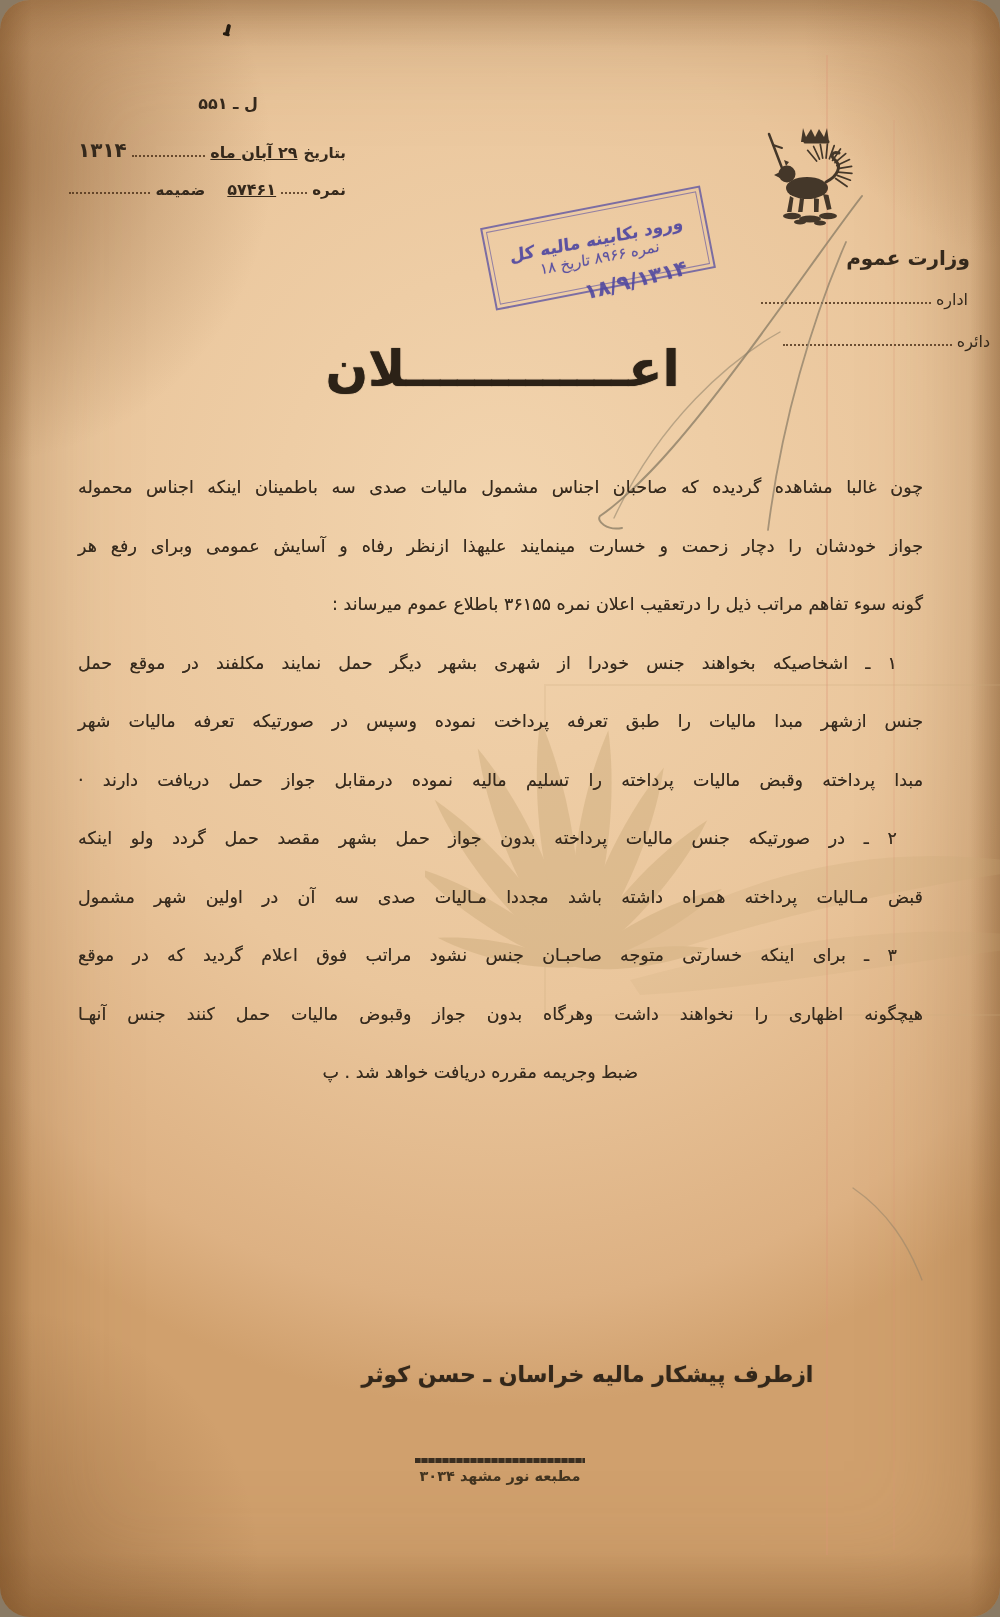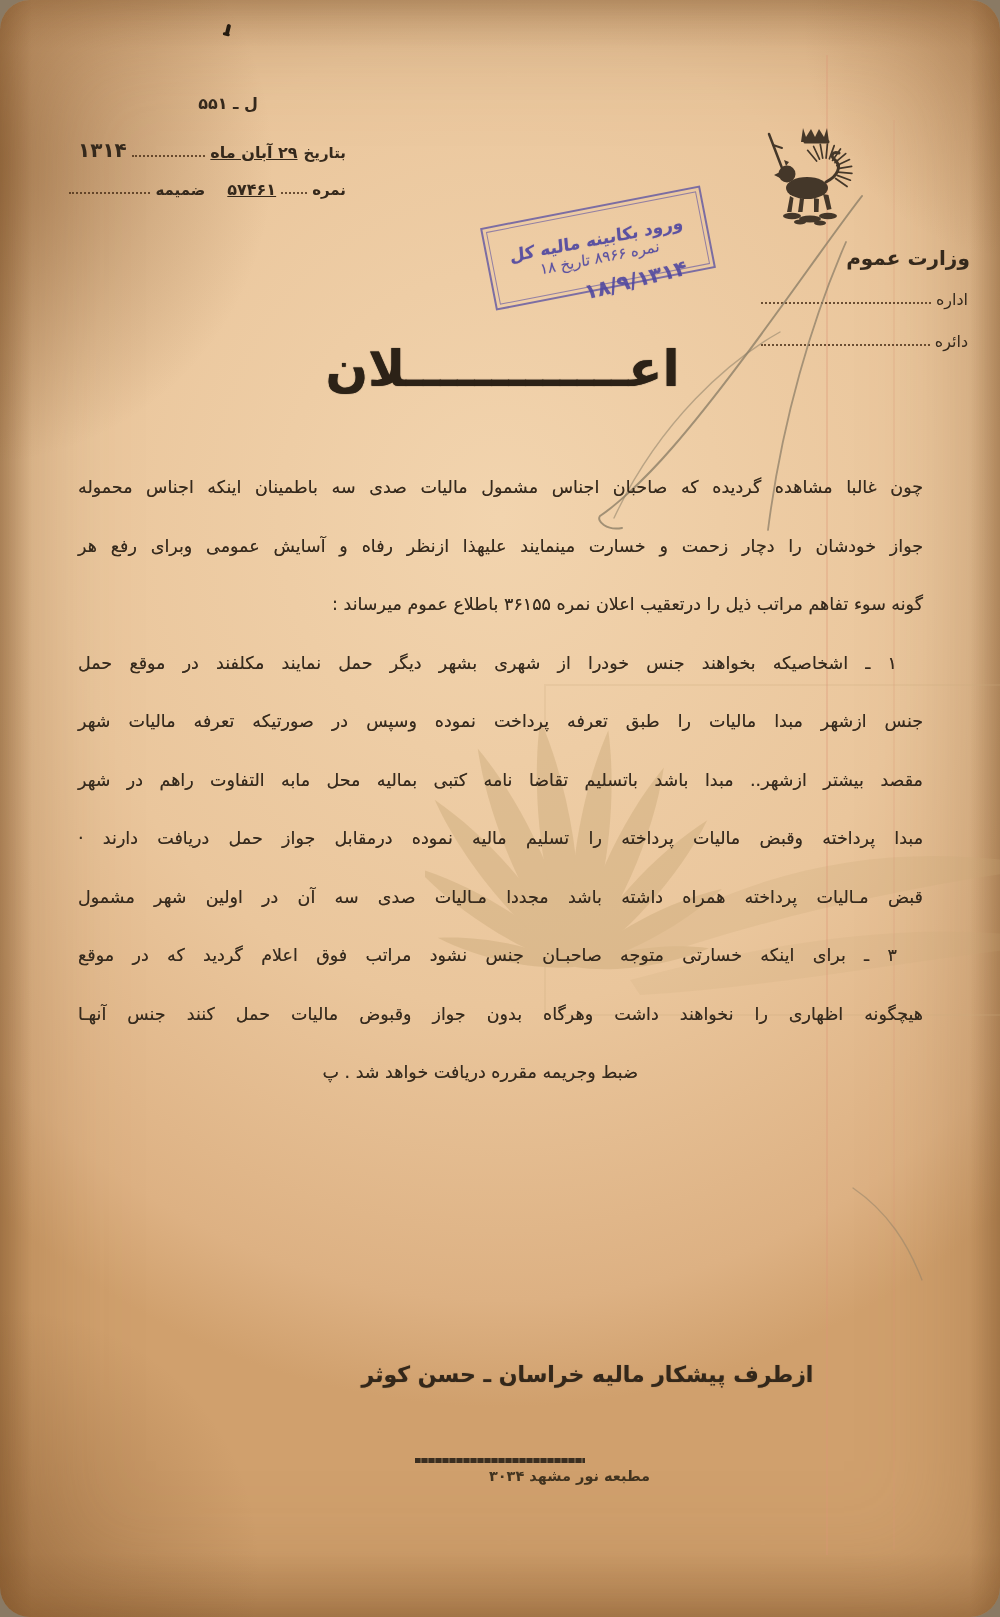--- a/index.html
+++ b/index.html
@@ -23,21 +23,21 @@
   .form-code{left:168px;top:94px;width:90px;font-size:16px;font-weight:bold;direction:rtl;letter-spacing:1px;}
   .fline{direction:rtl;display:flex;align-items:flex-end;}
   .fline .dots{flex:1;border-bottom:2px dotted rgba(75,48,24,.8);margin:0 5px 5px;min-width:14px;}
   .dateline{left:78px;top:138px;width:268px;font-size:15px;font-weight:bold;}
   .numline{left:64px;top:180px;width:282px;font-size:15px;font-weight:bold;}
   .yr{font-size:20px;letter-spacing:2px;}
   .hv{font-size:16px;letter-spacing:1px;text-decoration:underline;}
   
   .ministry{left:838px;top:246px;width:140px;font-size:20px;font-weight:bold;direction:rtl;text-align:center;}
   .adare{left:756px;top:290px;width:212px;font-size:16px;}
-  .daere{left:756px;top:332px;width:212px;font-size:16px;}
+  .daere{left:778px;top:332px;width:212px;font-size:16px;}
   
   .stamp{
     left:486px;top:206px;width:214px;height:74px;transform:rotate(-11deg);
     border:2px solid rgba(86,77,163,.75);padding:3px;direction:rtl;
   }
   .stamp-inner{
     border:1.5px solid rgba(86,77,163,.6);height:100%;box-sizing:border-box;
     display:flex;flex-direction:column;justify-content:center;align-items:center;
     color:rgba(80,72,160,.88);text-shadow:0 0 1px rgba(80,72,160,.4);
   }
@@ -57,21 +57,21 @@
      white-space:nowrap;color:#362a1d;text-shadow:0 0 .5px rgba(54,42,29,.6);}
   .l.endline{text-align-last:right;white-space:normal;}
   .l.ind{padding-right:26px;}
   .l.pull{text-align:right;text-align-last:right;padding-right:285px;white-space:normal;}
   
   .signature{left:75px;top:1362px;width:855px;padding-left:170px;box-sizing:border-box;
      text-align:center;direction:rtl;font-size:22px;font-weight:bold;color:#33271a;
      text-shadow:0 0 1px rgba(51,39,26,.5);}
   .footer-rule{left:415px;top:1458px;width:170px;height:5px;background:
      repeating-linear-gradient(90deg,#3b2e20 0 5px,#6b573e 5px 7px);}
-  .imprint{left:350px;top:1468px;width:300px;direction:rtl;font-size:14.5px;
+  .imprint{left:350px;top:1468px;width:300px;text-align:center;direction:rtl;font-size:14.5px;
      font-weight:bold;color:#41331f;}
   
   .speck{left:226px;top:24px;width:4px;height:11px;background:#241b10;border-radius:2px;transform:rotate(14deg);}
   .speck:after{content:"";position:absolute;left:-2px;top:9px;width:7px;height:3px;background:#241b10;border-radius:2px;}
   .crease1{left:826px;top:55px;width:2px;height:1500px;background:rgba(222,148,118,.32);}
   .crease2{left:893px;top:120px;width:1.5px;height:1430px;background:rgba(222,148,118,.20);}
   svg{display:block;}
 </style>
 </head>
 <body>
@@ -183,22 +183,22 @@
   </svg>
 
   <div class="abs doc-title">اعـــــــــــــلان</div>
 
   <div class="abs body-block">
     <div class="l">چون غالبا مشاهده گردیده که صاحبان اجناس مشمول مالیات صدی سه باطمینان اینکه اجناس محموله</div>
     <div class="l">جواز خودشان را دچار زحمت و خسارت مینمایند علیهذا ازنظر رفاه و آسایش عمومی وبرای رفع هر</div>
     <div class="l endline">گونه سوء تفاهم مراتب ذیل را درتعقیب اعلان نمره ۳۶۱۵۵ باطلاع عموم میرساند :</div>
     <div class="l ind">۱ ـ اشخاصیکه بخواهند جنس خودرا از شهری بشهر دیگر حمل نمایند مکلفند در موقع حمل</div>
     <div class="l">جنس ازشهر مبدا مالیات را طبق تعرفه پرداخت نموده وسپس در صورتیکه تعرفه مالیات شهر</div>
-    <div class="l">مقصد بیشتر ازشهر.. مبدا باشد باتسلیم تقاضا نامه کتبی بمالیه محل مابه التفاوت راهم در شهر</div>
     <div class="l">مبدا پرداخته وقبض مالیات پرداخته را تسلیم مالیه نموده درمقابل جواز حمل دریافت دارند ·</div>
+    <div class="l ind">۲ ـ در صورتیکه جنس مالیات پرداخته بدون جواز حمل بشهر مقصد حمل گردد ولو اینکه</div>
     <div class="l">قبض مـالیات پرداخته همراه داشته باشد مجددا مـالیات صدی سه آن در اولین شهر مشمول</div>
     <div class="l ind">۳ ـ برای اینکه خسارتی متوجه صاحبـان جنس نشود مراتب فوق اعلام گردید که در موقع</div>
     <div class="l">هیچگونه اظهاری را نخواهند داشت وهرگاه بدون جواز وقبوض مالیات حمل کنند جنس آنهـا</div>
     <div class="l pull">ضبط وجریمه مقرره دریافت خواهد شد . پ</div>
   </div>
 
   <div class="abs signature">ازطرف پیشکار مالیه خراسان ـ حسن کوثر</div>
 
   <div class="abs footer-rule"></div>
   <div class="abs imprint">مطبعه نور مشهد ۳۰۳۴</div>

